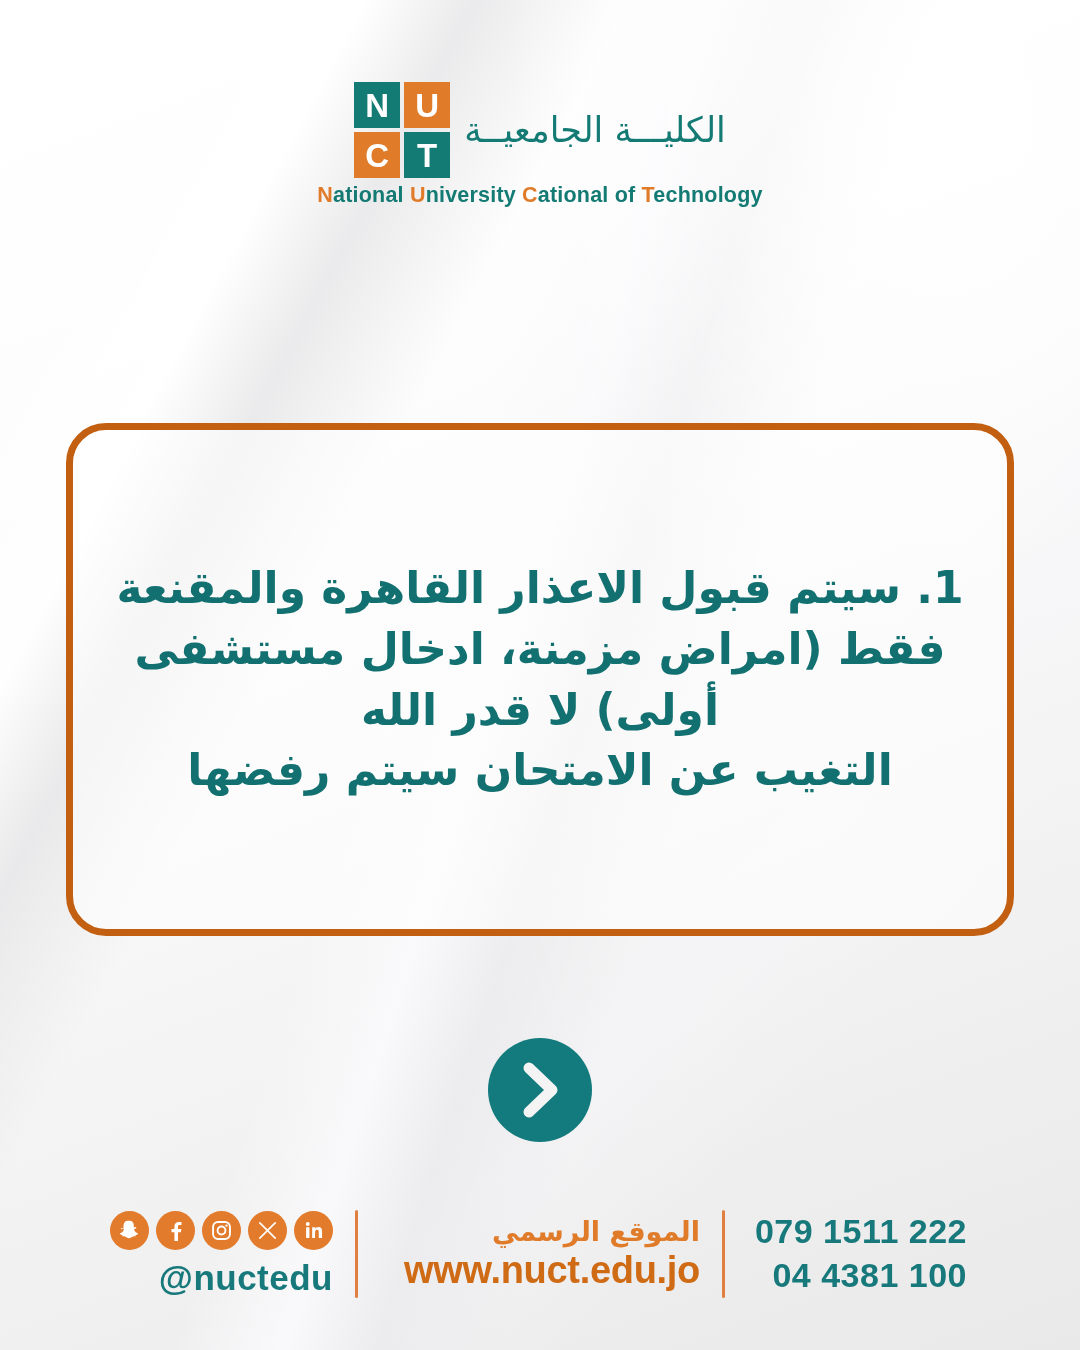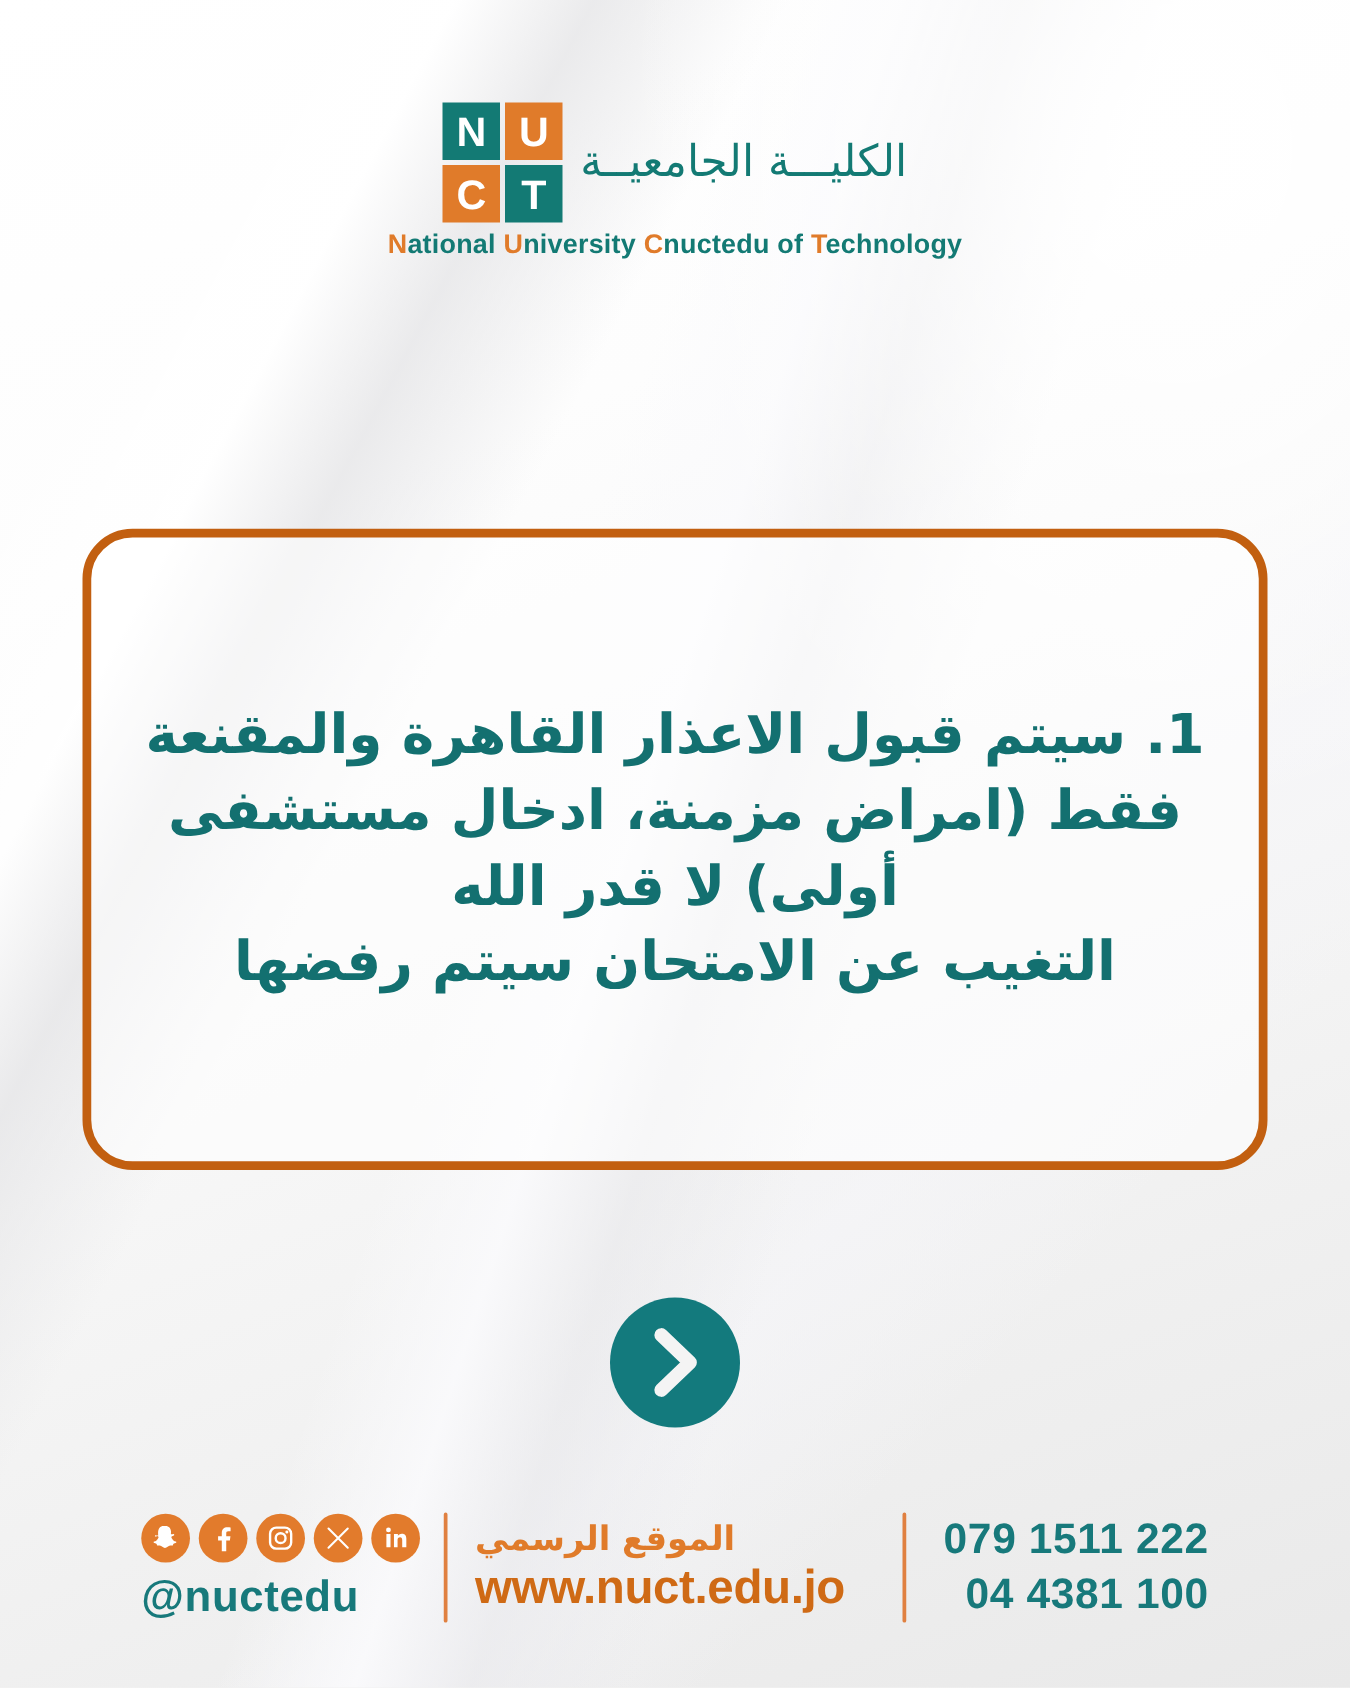--- a/index.html
+++ b/index.html
@@ -174,21 +174,21 @@
     width: 1080px;
     height: 112px;
     display: flex;
     align-items: center;
     justify-content: center;
     z-index: 5;
   }
   .f-col {
     display: flex;
     flex-direction: column;
-    align-items: flex-start;
+    align-items: flex-end;
     justify-content: center;
   }
   .f-social {
     width: 220px;
   }
   .f-web {
     width: 320px;
   }
   .f-phone {
     width: 220px;
@@ -257,21 +257,21 @@
       <div class="logo-grid">
         <div class="logo-cell cell-n">N</div>
         <div class="logo-cell cell-u">U</div>
         <div class="logo-cell cell-c">C</div>
         <div class="logo-cell cell-t">T</div>
       </div>
       <div class="logo-ar">
         <div class="logo-ar-line">الكليـــة الجامعيــة</div>
       </div>
     </div>
-    <div class="logo-en"><span class="cap">N</span><span>ational </span><span class="cap">U</span><span>niversity </span><span class="cap">C</span><span>nuctedu of </span><span class="cap">T</span><span>echnology</span></div>
+    <div class="logo-en"><span class="cap">N</span><span>ational </span><span class="cap">U</span><span>niversity </span><span class="cap">C</span><span>ational of </span><span class="cap">T</span><span>echnology</span></div>
   </div>
 
   <div class="card">
     <div class="card-text">
       <span class="ln">1. سيتم قبول الاعذار القاهرة والمقنعة</span>
       <span class="ln">فقط (امراض مزمنة، ادخال مستشفى</span>
       <span class="ln">أولى) لا قدر الله</span>
       <span class="ln">التغيب عن الامتحان سيتم رفضها</span>
     </div>
   </div>

